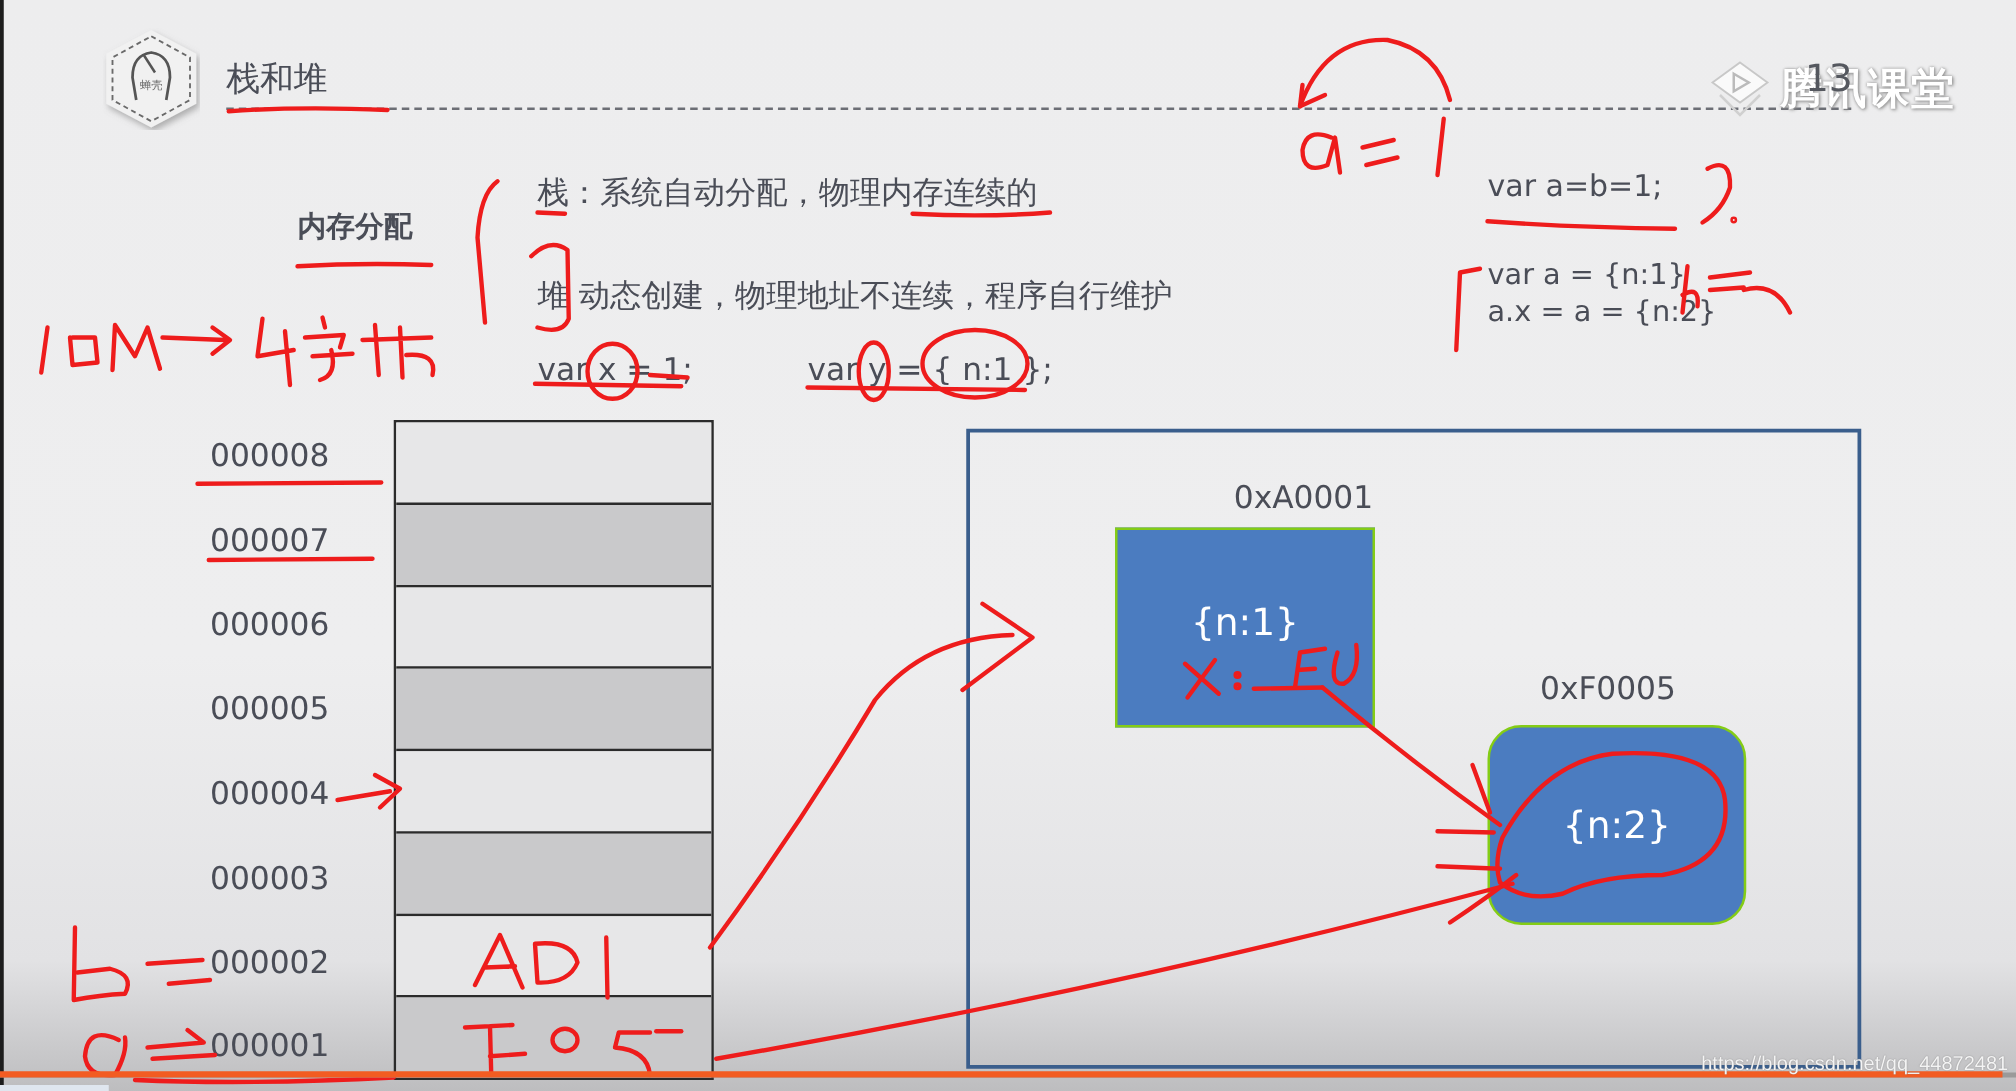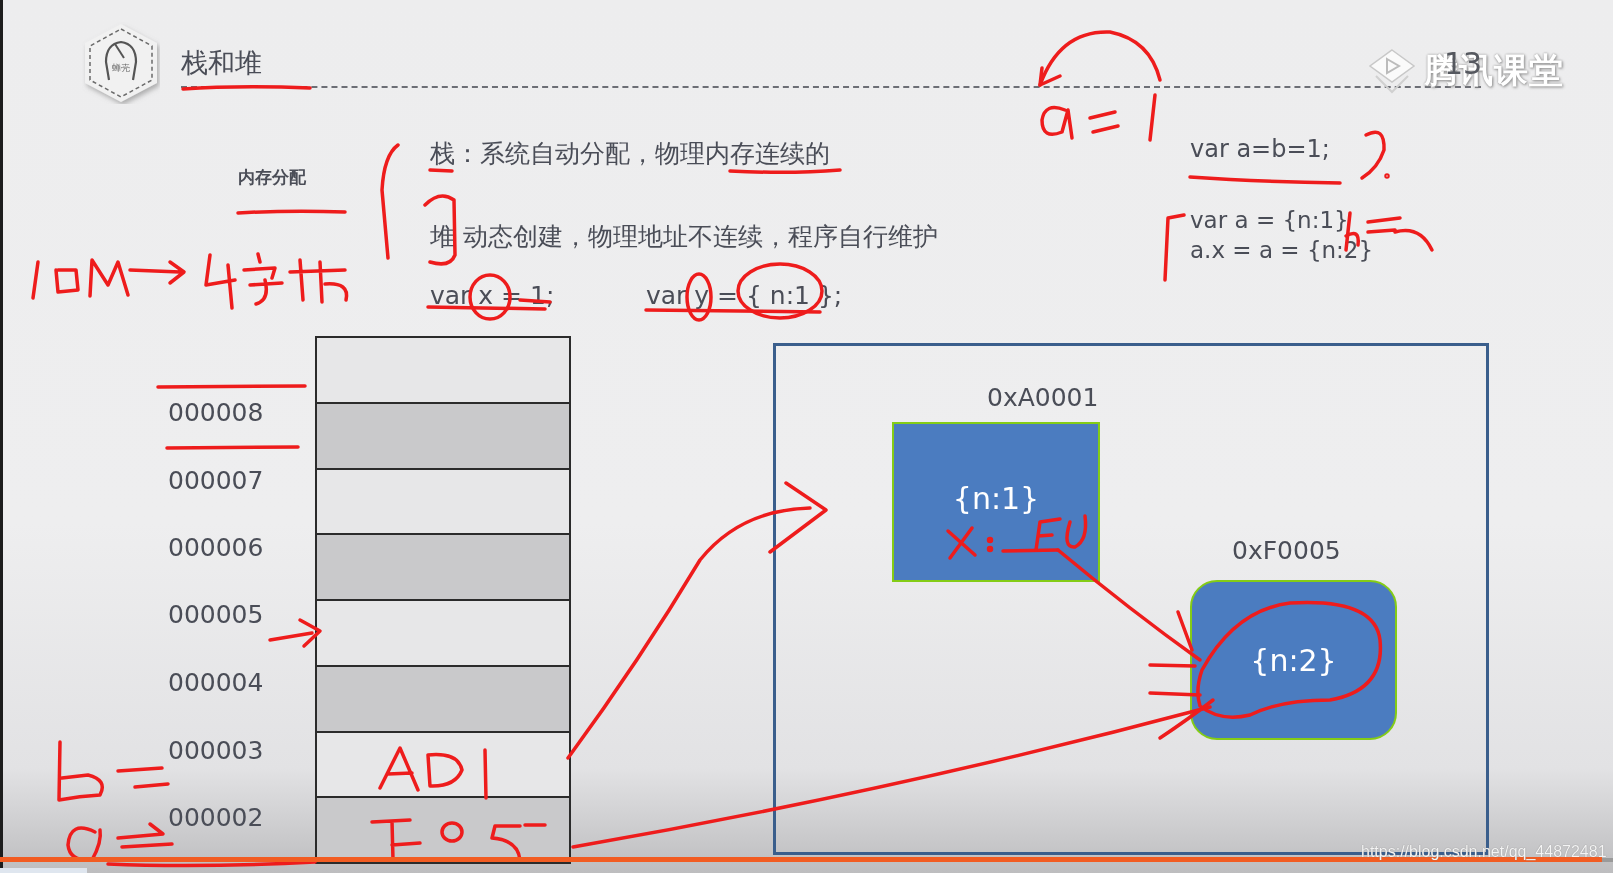--- a/index.html
+++ b/index.html
@@ -11,32 +11,32 @@
   .left-edge { position:absolute; left:0; top:0; width:3px; height:873px; background:#1d1d1d; }
   .logo {
     position:absolute; left:82px; top:22px; width:78px; height:82px;
   }
   .title { position:absolute; left:181px; top:45px; font-size:27px; color:#4a4d57; }
   .title-rule { position:absolute; left:181px; top:86px; width:1300px; border-top:2px dashed #6c6e75; }
   .page-num { position:absolute; left:1444px; top:46px; font-size:30px; color:#55585f; }
   .watermark { position:absolute; left:1366px; top:46px; height:50px; display:flex; align-items:center; gap:6px; }
   .watermark-text { font-size:34px; color:#ffffff; letter-spacing:1px;
     text-shadow: 0 0 2px #9c9c9c, 1px 1px 3px #8a8a8a; font-weight:bold; }
-  .section { position:absolute; left:238px; top:166px; font-size:17px; font-weight:bold; color:#4a4d57; }
+  .section { position:absolute; left:238px; top:166px; font-size:23px; font-weight:bold; color:#4a4d57; }
   .line-text { position:absolute; font-size:25px; color:#4a4d57; white-space:nowrap; }
   .code { position:absolute; font-size:25px; color:#4a4d57; white-space:nowrap; font-family:"DejaVu Sans", sans-serif;text-align:center; }
   .stack {
     position:absolute; left:315px; top:336px; width:256px; height:528px;
     border:2px solid #2b2b2b; box-sizing:border-box; display:flex; flex-direction:column;
   }
   .cell { flex:1; border-bottom:2px solid #2b2b2b; box-sizing:border-box; }
   .cell:last-child { border-bottom:none; }
   .cell.light { background:#e7e7e8; }
   .cell.dark { background:#c9c9cb; }
-  .addr { position:absolute; left:168px; font-size:25px; color:#4a4d57;margin-top:48px; }
+  .addr { position:absolute; left:168px; font-size:25px; color:#4a4d57; }
   .heap { position:absolute; left:773px; top:343px; width:716px; height:512px; border:3px solid #3a5e8c; box-sizing:border-box; }
   .obj { position:absolute; background:#4b7cc0; border:2px solid #84cc16; box-sizing:border-box;
     display:flex; align-items:center; justify-content:center; color:#fff; font-size:30px; }
   .obj-label { position:absolute; font-size:25px; color:#4a4d57; }
   .progress-bg { position:absolute; left:0; top:858px; width:1613px; height:4px; background:#9a9a9a; }
   .progress { position:absolute; left:0; top:857px; width:1602px; height:5px; background:#f25c22; }
   .url { position:absolute; left:1361px; top:843px; font-size:16px; color:#f4f4f4; text-shadow:0 0 1px #777; font-family:"Liberation Sans", sans-serif; }
   .thumb { position:absolute; left:0; top:868px; width:87px; height:5px; background:#dfe6ef; }
   svg.ink { position:absolute; left:0; top:0; width:1613px; height:873px; pointer-events:none; }
 </style>

